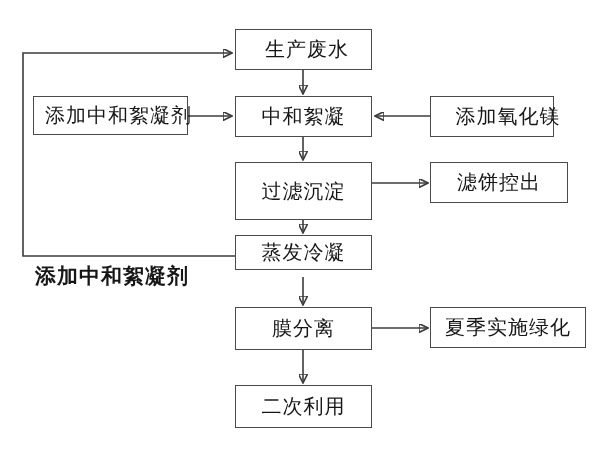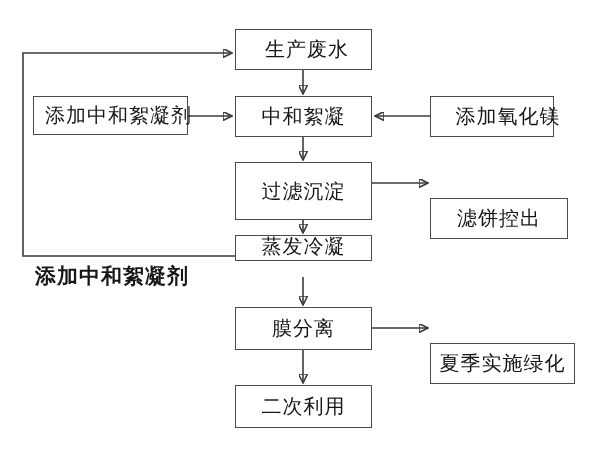--- a/index.html
+++ b/index.html
@@ -25,28 +25,28 @@
     justify-content: center;
     font-size: 20px;
     letter-spacing: 1px;
     color: #161616;
     white-space: nowrap;
   }
   
   .n-production   { left: 235px; top: 29px;  width: 137px; height: 41px; padding-left: 7px; }
   .n-neutralize   { left: 235px; top: 96px;  width: 137px; height: 41px; }
   .n-filter       { left: 235px; top: 162px; width: 137px; height: 58px; text-align: center; }
-  .n-evaporate    { left: 235px; top: 235px; width: 137px; height: 26px; align-items: flex-end; }
+  .n-evaporate    { left: 235px; top: 235px; width: 137px; height: 35px; }
   .n-membrane     { left: 235px; top: 307px; width: 137px; height: 43px; justify-content: center; }
   .n-secondary    { left: 235px; top: 385px; width: 137px; height: 43px; }
   
   .n-flocculant   { left: 33px;  top: 96px;  width: 155px; height: 39px; padding-left: 16px; }
   .n-magnesium    { left: 430px; top: 96px;  width: 124px; height: 41px; padding-left: 32px; }
-  .n-cake         { left: 430px; top: 162px; width: 138px; height: 41px; margin-top: 36px; }
-  .n-greening     { left: 430px; top: 307px; width: 145px; height: 41px; margin-top: 36px; }
+  .n-cake         { left: 430px; top: 162px; width: 138px; height: 41px; }
+  .n-greening     { left: 430px; top: 307px; width: 156px; height: 41px; }
 
   .edge-label {
     position: absolute;
     left: 35px;
     top: 262px;
     font-size: 21px;
     font-weight: 600;
     letter-spacing: 1px;
     color: #161616;
     white-space: nowrap;

